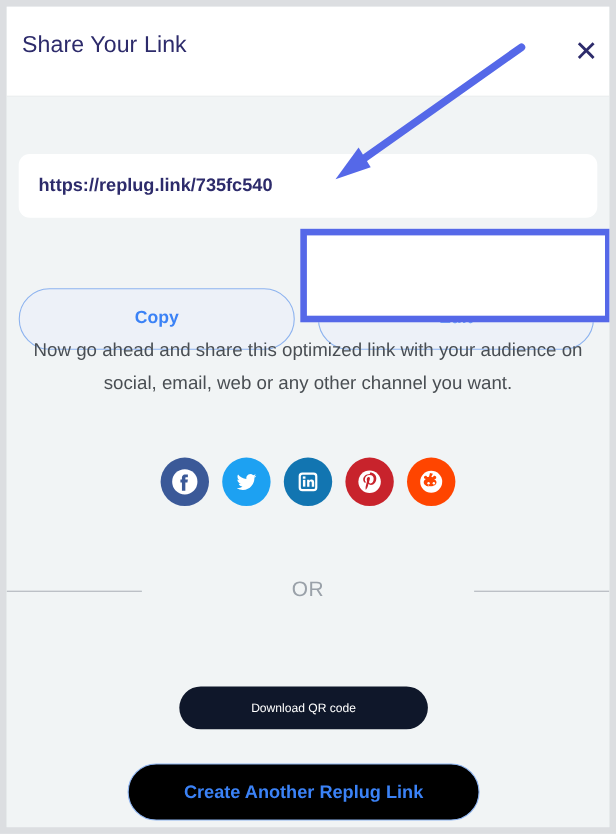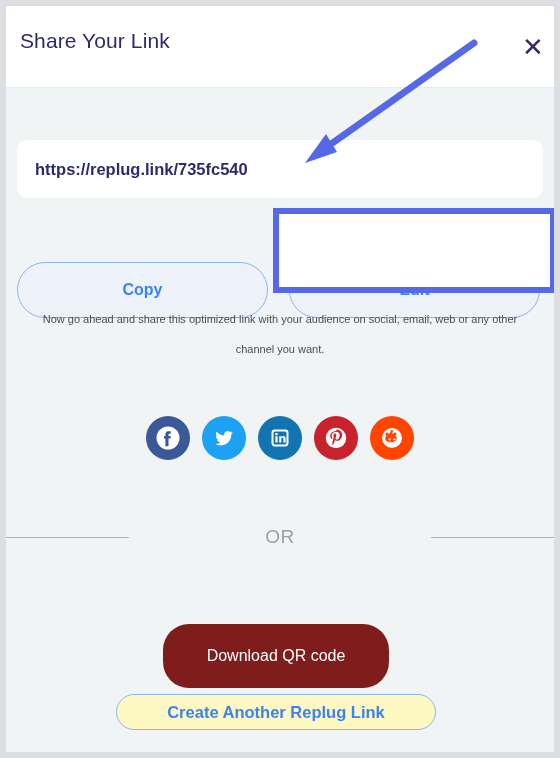--- a/index.html
+++ b/index.html
@@ -116,21 +116,21 @@
     background: #ffffff;
     pointer-events: none;
   }
 
   #share-desc {
     position: absolute;
     left: 24px;
     top: 216px;
     width: 500px;
     text-align: center;
-    font-size: 11px;
+    font-size: 17px;
     color: #494e53;
     line-height: 30px;
   }
 
   #social-row {
     position: absolute;
     left: 0;
     top: 328px;
     width: 548px;
     display: flex;
@@ -167,41 +167,41 @@
     color: #9aa1a9;
     padding: 0 17px;
     letter-spacing: 0.5px;
   }
 
   #qr-btn {
     position: absolute;
     left: 157px;
     top: 536px;
     width: 226px;
-    height: 64px;
+    height: 39px;
     box-sizing: border-box;
     border: none;
     border-radius: 26px;
-    background: #7f1d1d;
+    background: #0f172a;
     color: #ffffff;
     font-family: "Liberation Sans", sans-serif;
-    font-size: 16px;
+    font-size: 11px;
     cursor: pointer;
   }
 
   #another-link-btn {
     position: absolute;
     left: 110px;
     top: 606px;
     width: 320px;
-    height: 36px;
+    height: 52px;
     box-sizing: border-box;
     border: 1px solid #8db3ef;
     border-radius: 26px;
-    background: #fef9c3;
+    background: #000000;
     color: #3b82f6;
     font-family: "Liberation Sans", sans-serif;
     font-size: 16.5px;
     font-weight: bold;
     cursor: pointer;
   }
 
   #arrow-overlay {
     position: absolute;
     left: 0; top: 0;

